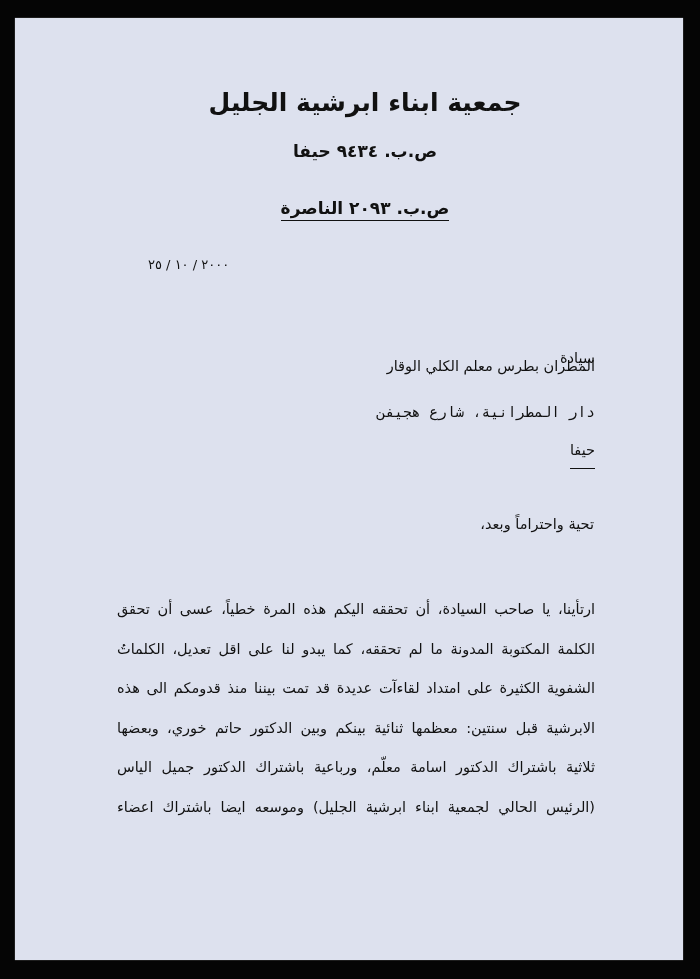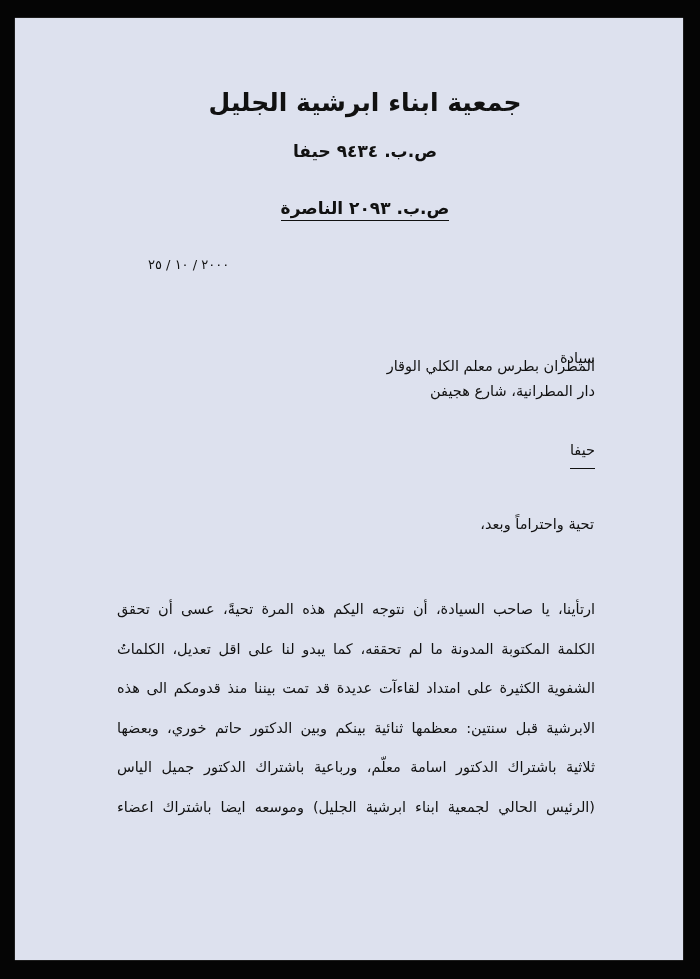--- a/index.html
+++ b/index.html
@@ -63,21 +63,21 @@
     }
     .addr {
       position: absolute;
       right: 88px;
       font-size: 14.5px;
       letter-spacing: 0.6px;
       white-space: nowrap;
     }
     .addr-1 { top: 300px; margin-top: 32px; }
     .addr-2 { top: 340px; }
-    .addr-3 { top: 365px; }
+    .addr-3 { top: 386px; font-family: Liberation Mono, monospace; }
     .addr-4 { top: 424px; }
     .addr-4 span {
       border-bottom: 1.3px solid #111;
       padding-bottom: 10px;
     }
     .greeting {
       position: absolute;
       top: 498px;
       right: 89px;
       font-size: 14.5px;
@@ -115,21 +115,21 @@
   <div class="date">٢٠٠٠ / ١٠ / ٢٥</div>
 
   <div class="addr addr-1">سيادة</div>
   <div class="addr addr-2">المطران بطرس معلم الكلي الوقار</div>
   <div class="addr addr-3">دار المطرانية، شارع هجيفن</div>
   <div class="addr addr-4"><span>حيفا</span></div>
 
   <div class="greeting">تحية واحتراماً وبعد،</div>
 
   <div class="body-text">
-    <div class="body-line">ارتأينا، يا صاحب السيادة، أن نتوجه اليكم هذه المرة تحيةً، عسى أن تحقق</div>
+    <div class="body-line">ارتأينا، يا صاحب السيادة، أن تحققه اليكم هذه المرة خطياً، عسى أن تحقق</div>
     <div class="body-line">الكلمة المكتوبة المدونة ما لم تحققه، كما يبدو لنا على اقل تعديل، الكلماتُ</div>
     <div class="body-line">الشفوية الكثيرة على امتداد لقاءآت عديدة قد تمت بيننا منذ قدومكم الى هذه</div>
     <div class="body-line">الابرشية قبل سنتين: معظمها ثنائية بينكم وبين الدكتور حاتم خوري، وبعضها</div>
     <div class="body-line">ثلاثية باشتراك الدكتور اسامة معلّم، ورباعية باشتراك الدكتور جميل الياس</div>
     <div class="body-line">(الرئيس الحالي لجمعية ابناء ابرشية الجليل) وموسعه ايضا باشتراك اعضاء</div>
   </div>
 
 </div>
 
 </body></html>

